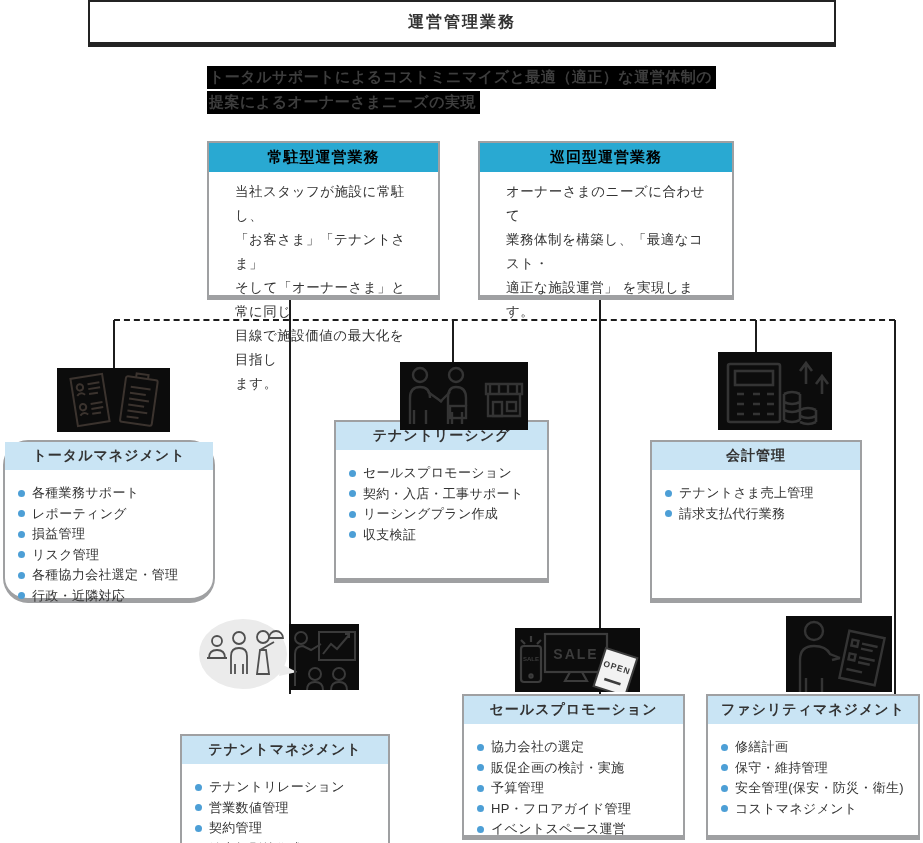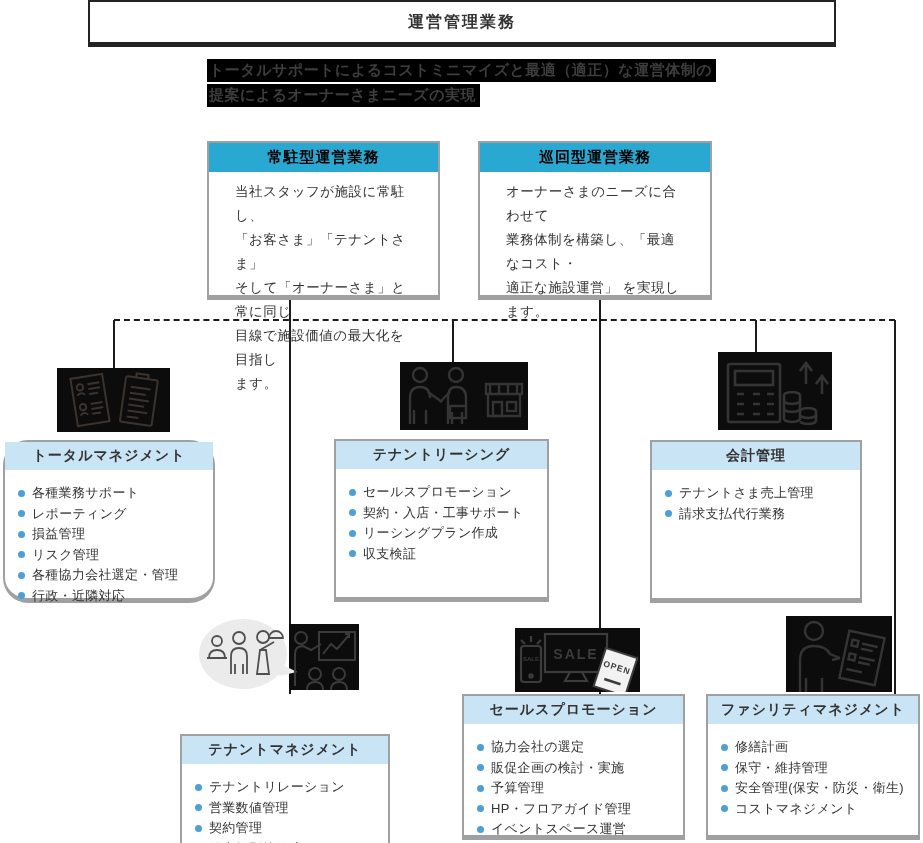--- a/index.html
+++ b/index.html
@@ -22,28 +22,28 @@
   ul.items{list-style:none;margin:0;padding:13px 6px 0 13px;}
   ul.items li{display:flex;align-items:center;font-size:13px;line-height:20.5px;
               letter-spacing:0.3px;}
   .dot{width:7px;height:7px;border-radius:50%;background:#4d9fd6;margin-right:7px;flex:none;}
   
   #title-box{position:absolute;left:88px;top:0;width:748px;height:47px;background:#fff;
              border:2px solid #232323;border-bottom-width:5px;box-sizing:border-box;
              display:flex;align-items:center;justify-content:center;
              font-size:16px;font-weight:bold;color:#333;letter-spacing:2px;z-index:2;}
   
-  #catch{position:absolute;left:207px;top:59px;z-index:2;}
+  #catch{position:absolute;left:207px;top:66px;z-index:2;}
   #catch .cl{display:table;background:#000;color:#3d3d3d;font-weight:bold;font-size:15px;
              line-height:18px;padding:2px 4px 3px 2px;letter-spacing:0.5px;margin-bottom:2px;}
   
   #tb-resident{left:207px;top:141px;width:233px;height:159px;}
-  #tb-patrol  {left:478px;top:141px;width:234px;height:159px;}
+  #tb-patrol  {left:478px;top:141px;width:256px;height:159px;}
   #cat-total  {left:3px;  top:440px;width:212px;height:163px;border-radius:25px;}
-  #cat-leasing{left:334px;top:439px;width:215px;height:163px;}
+  #cat-leasing{left:334px;top:420px;width:215px;height:163px;}
   #cat-account{left:650px;top:440px;width:212px;height:163px;}
   #cat-tenant {left:180px;top:734px;width:210px;height:146px;}
   #cat-sales  {left:462px;top:694px;width:223px;height:146px;}
   #cat-facility{left:706px;top:694px;width:214px;height:146px;}
   
   .icon{position:absolute;z-index:3;}
   #ic-total   {left:57px; top:368px;}
   #ic-leasing {left:400px;top:362px;}
   #ic-account {left:718px;top:352px;}
   #ic-tenant  {left:197px;top:616px;}

